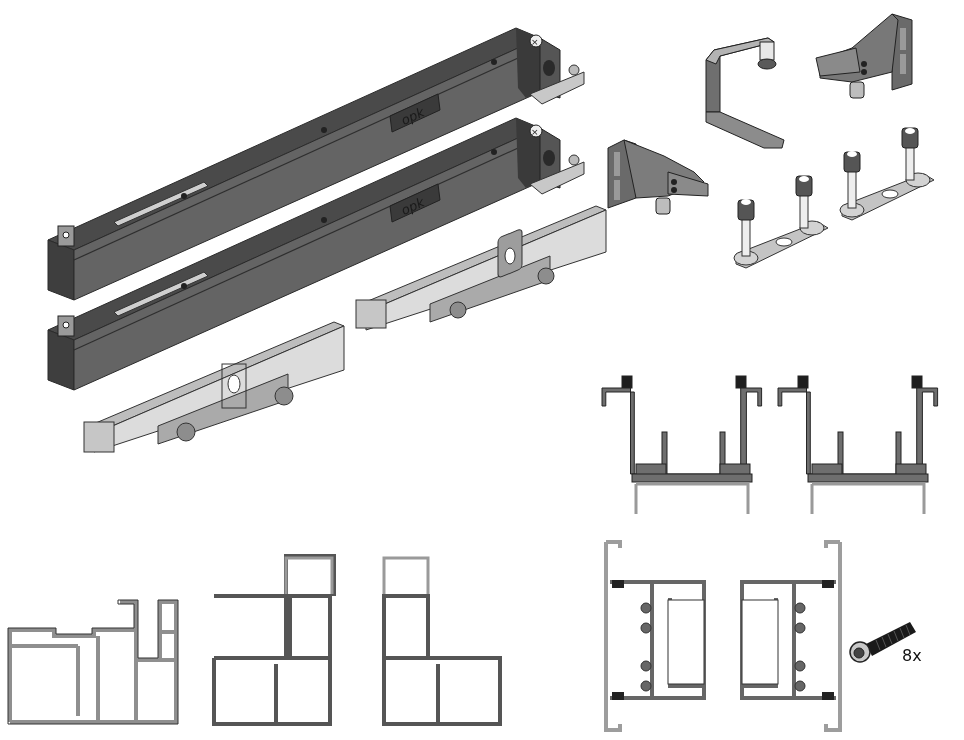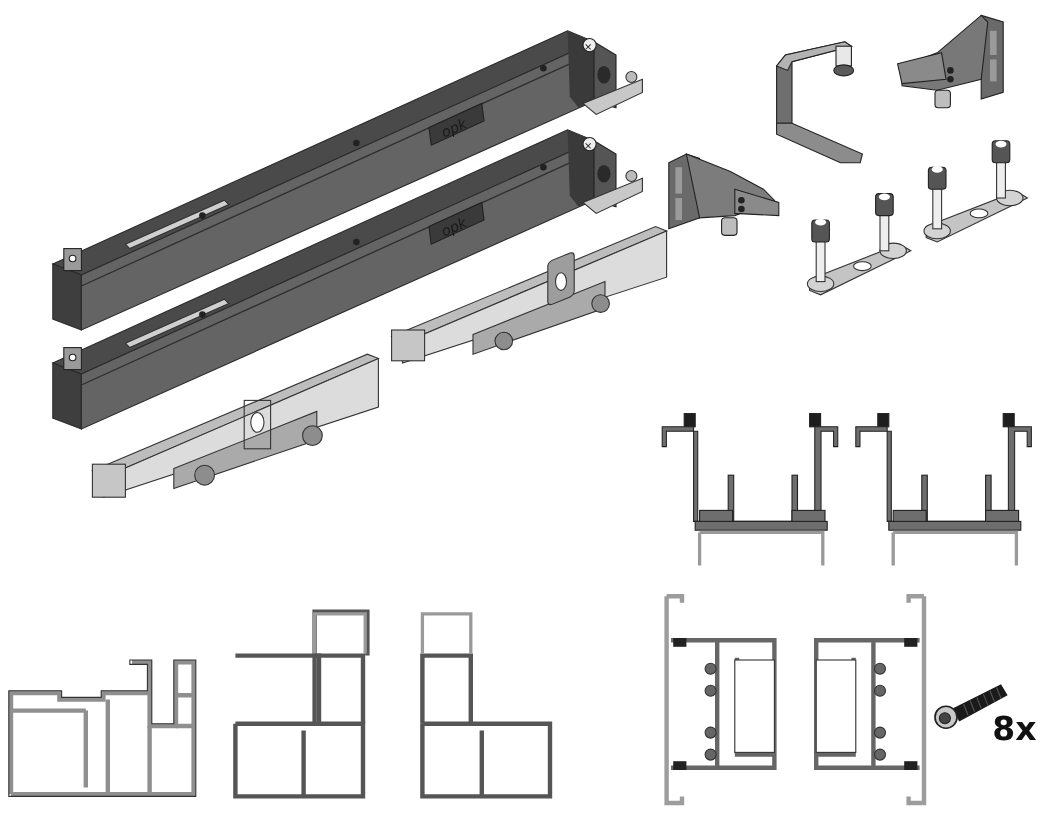--- a/index.html
+++ b/index.html
@@ -1,19 +1,19 @@
 <!DOCTYPE html>
 <html><head>
 <meta charset="utf-8">
 <style>
   html,body{margin:0;padding:0;background:#ffffff;}
   body{width:964px;height:740px;position:relative;overflow:hidden;font-family:"DejaVu Sans",sans-serif;}
   .part{position:absolute;}
   svg{display:block;overflow:visible;}
-  .qty{position:absolute;left:902px;top:646px;font-family:"DejaVu Sans",sans-serif;font-weight:bold;font-size:30px;color:#111111;letter-spacing:0;}
+  .qty{position:absolute;left:902px;top:646px;font-family:"DejaVu Sans",sans-serif;font-weight:normal;font-size:16px;color:#111111;letter-spacing:0;}
   .logo-text{font-family:"DejaVu Sans",sans-serif;font-style:italic;font-size:13px;fill:#1a1a1a;}
 </style>
 </head>
 <body>
 
 <div class="part" style="left:44px;top:28px;">
   <svg width="540" height="280" viewBox="0 0 540 280">
 
     <polygon points="4,212 472,0 496,10 30,222" fill="#4a4a4a" stroke="#2b2b2b" stroke-width="1"></polygon>
 

